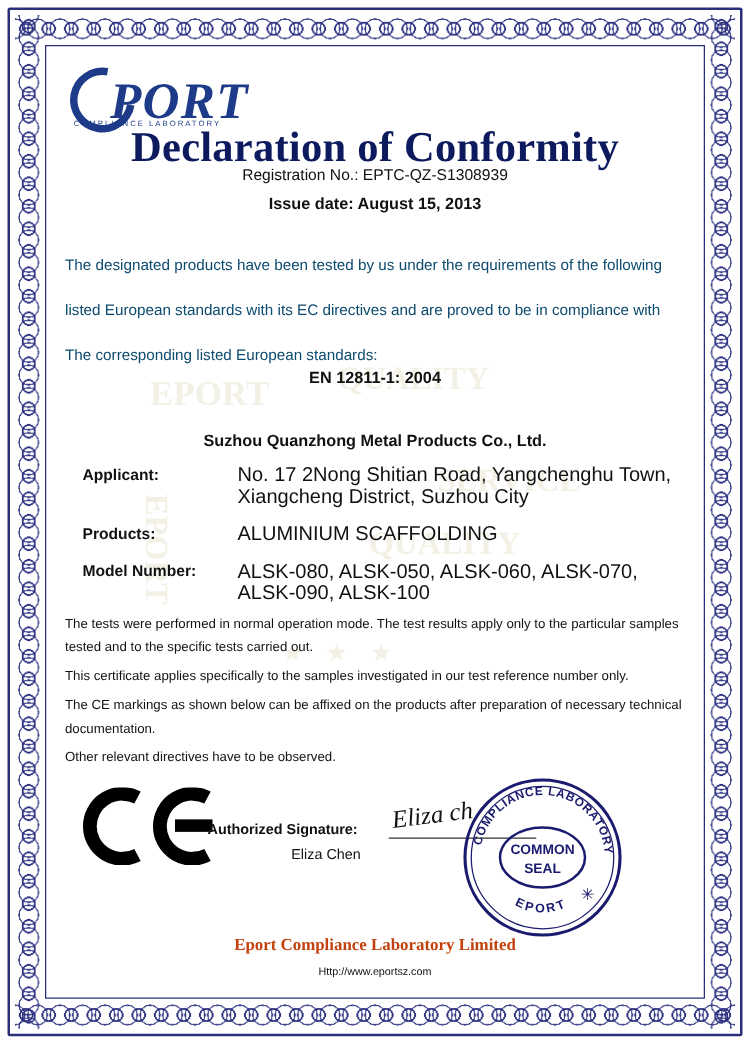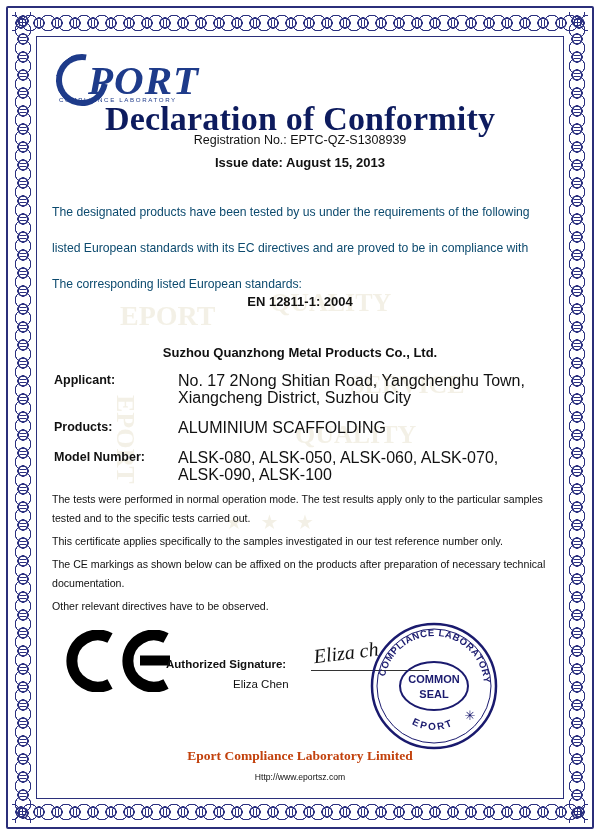--- a/index.html
+++ b/index.html
@@ -192,21 +192,21 @@
     left: 0; right: 0;
     top: 303px;
     text-align: center;
     font-size: 13px;
     font-weight: bold;
     color: #111;
   }
 
   .fields {
     position: absolute;
-    left: 8px;
+    left: 20px;
     top: 330px;
     width: 480px;
   }
   .field {
     display: flex;
     margin-bottom: 13px;
     align-items: flex-start;
   }
   .field-label {
     width: 124px;

